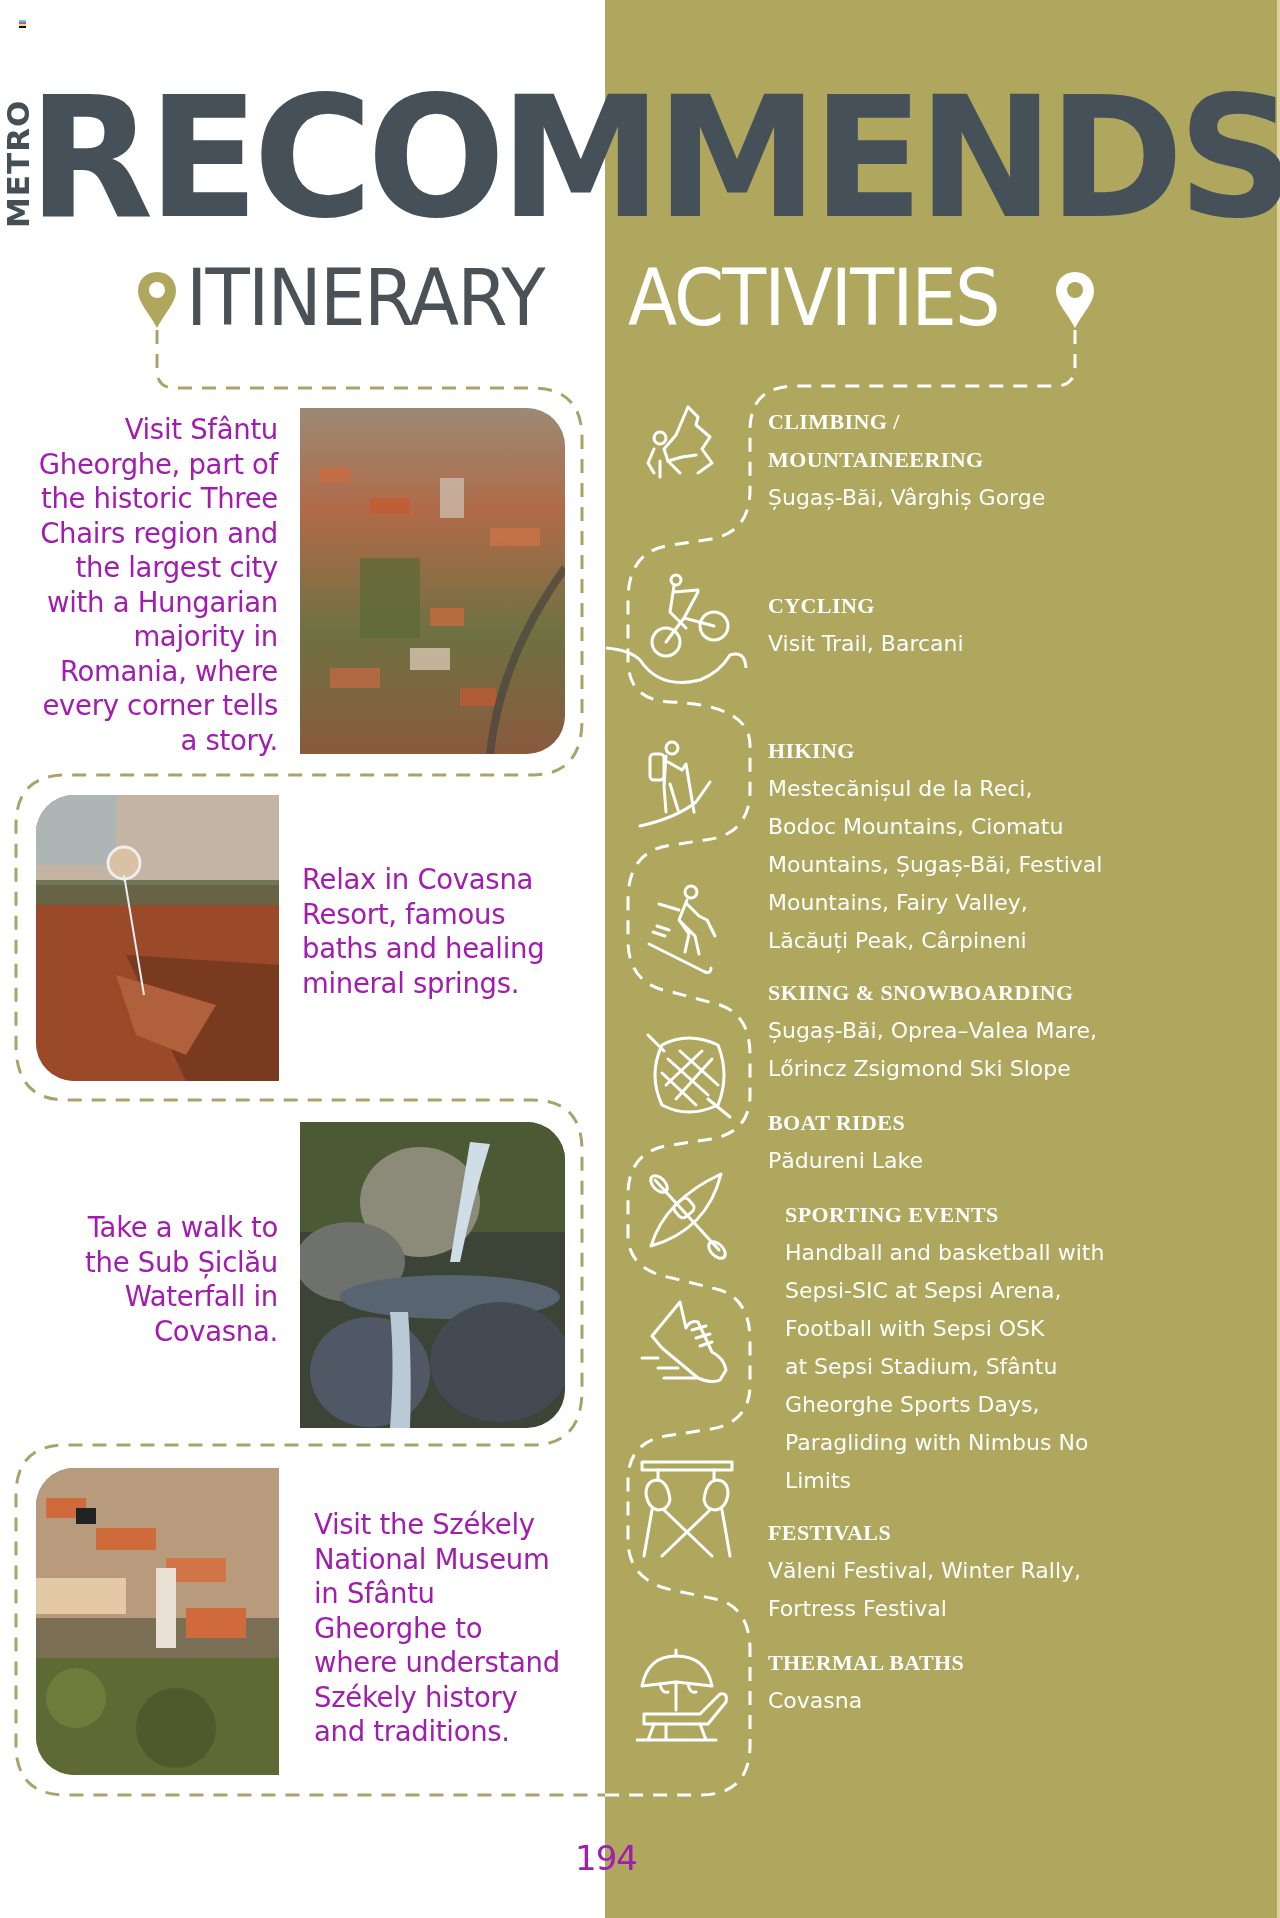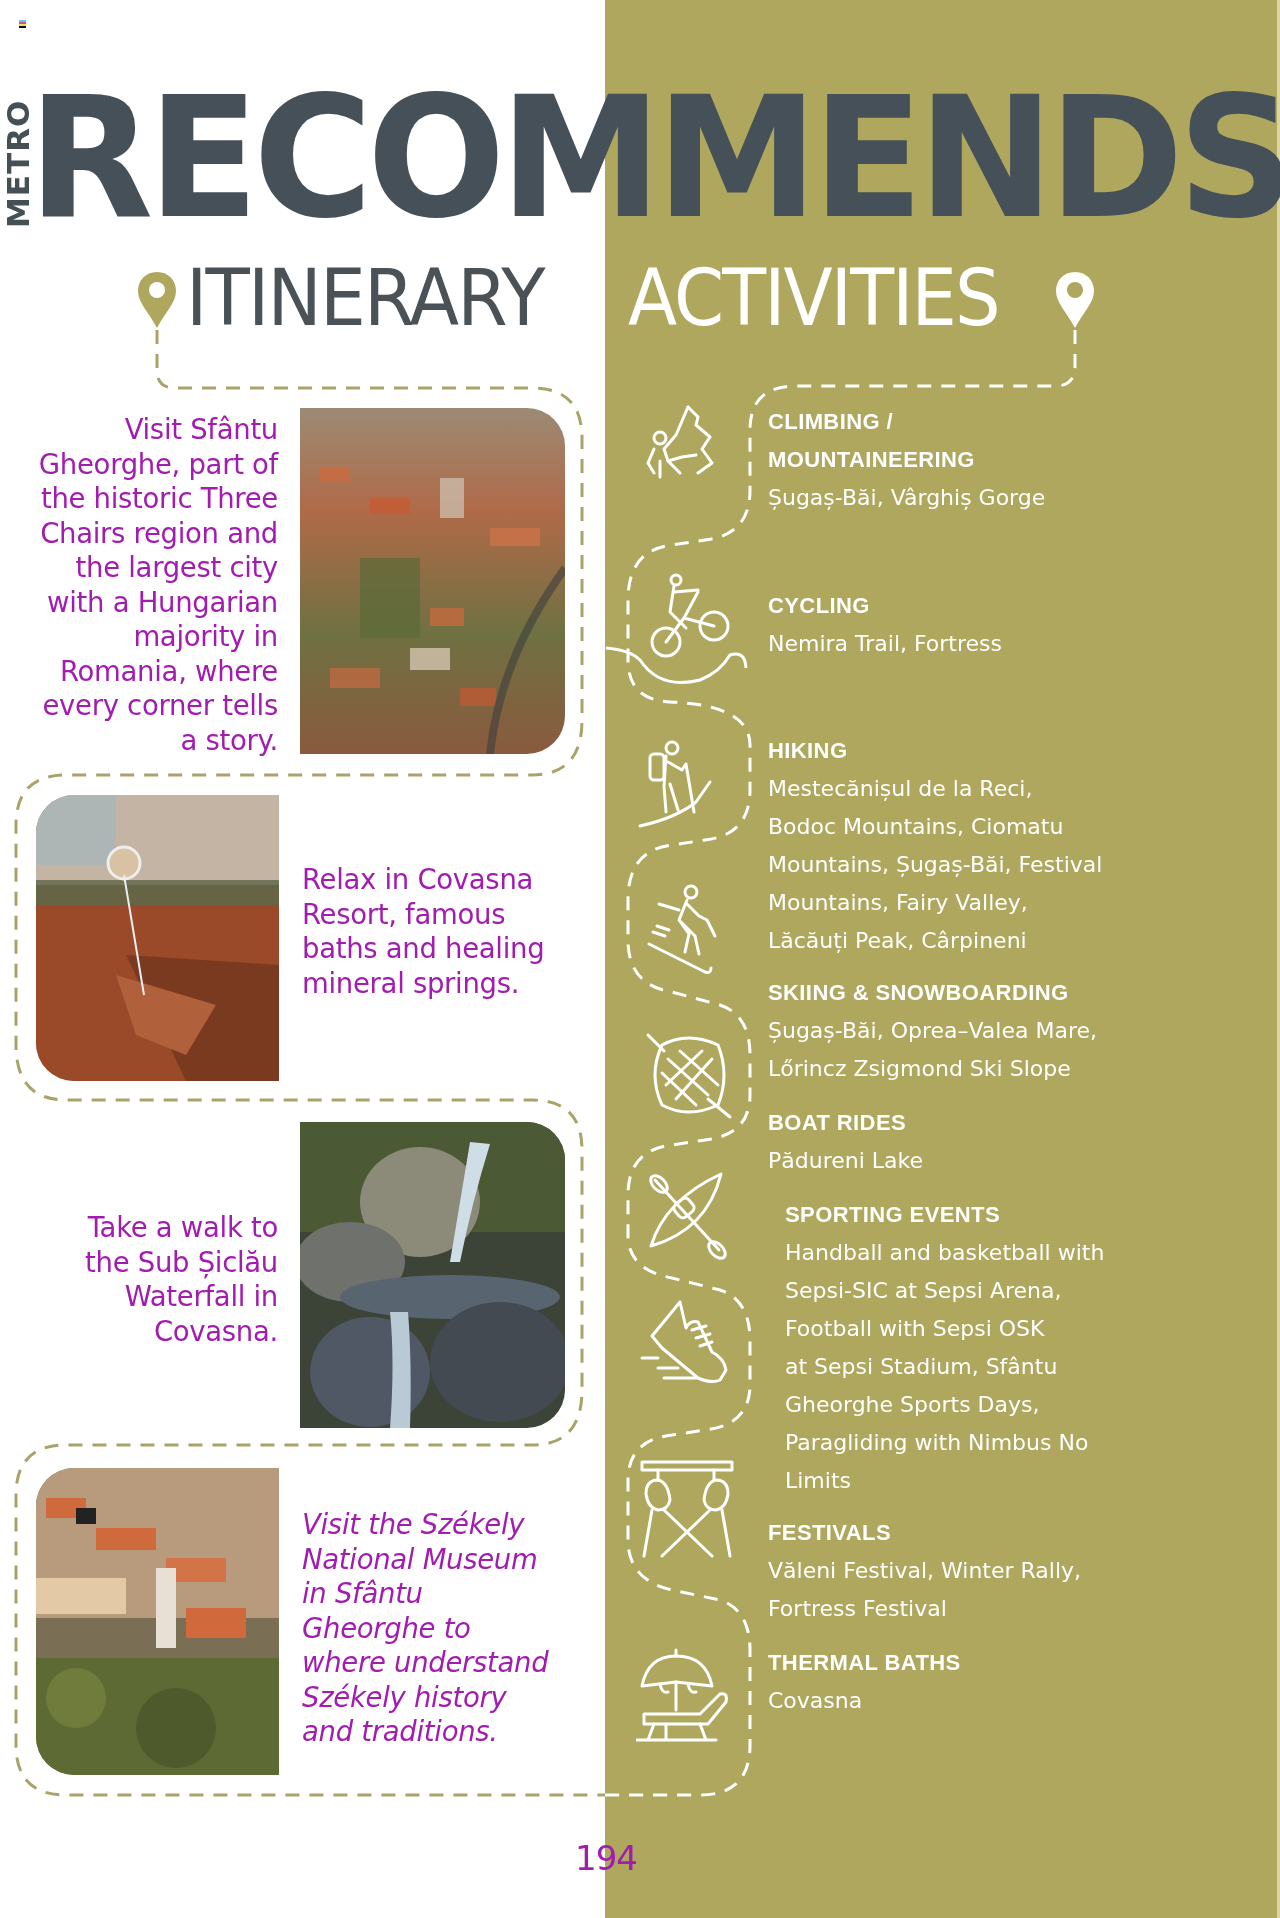--- a/index.html
+++ b/index.html
@@ -36,21 +36,21 @@
     .photo { position: absolute; overflow: hidden; }
     .photo-city { left: 300px; top: 408px; width: 265px; height: 346px; border-radius: 0 38px 38px 0; }
     .photo-spring { left: 36px; top: 795px; width: 243px; height: 286px; border-radius: 38px 0 0 38px; }
     .photo-waterfall { left: 300px; top: 1122px; width: 265px; height: 306px; border-radius: 0 38px 38px 0; }
     .photo-museum { left: 36px; top: 1468px; width: 243px; height: 307px; border-radius: 38px 0 0 38px; }
 
     .act-icon { position: absolute; width: 100px; height: 100px; }
     .act-icon svg { width: 100%; height: 100%; }
 
     .activity { position: absolute; left: 768px; width: 490px; color: #ffffff; }
-    .activity .act-title { font-family: Liberation Sans, sans-serif; font-weight: 700; font-size: 22px; line-height: 38px; letter-spacing: 0.4px; }
+    .activity .act-title { font-family: Liberation Serif, serif; font-weight: 700; font-size: 22px; line-height: 38px; letter-spacing: 0.4px; }
     .activity .act-places { font-family: "DejaVu Sans", sans-serif; font-size: 22px; line-height: 38px; }
     .activity .act-places span, .activity .act-title span { display: block; white-space: nowrap; }
 
     .page-number { position: absolute; left: 575px; top: 1838px; width: 60px; text-align: center;
       font-size: 34px; line-height: 40px; color: #a21caf; font-family: "DejaVu Sans", sans-serif; letter-spacing: -1px; }
   </style>
 </head>
 <body>
 
 <div class="olive-panel"></div>
@@ -175,21 +175,21 @@
     <rect x="40" y="40" width="20" height="16" fill="#222"></rect>
       <rect x="130" y="90" width="60" height="24" fill="#d27448"></rect>
     <rect x="0" y="110" width="90" height="36" fill="#e4c9a6"></rect>
       <rect x="150" y="140" width="60" height="30" fill="#d06a3c"></rect>
     <rect x="120" y="100" width="20" height="80" fill="#e8e0d4"></rect>
     <rect x="0" y="190" width="243" height="117" fill="#5e6a34"></rect>
     <circle cx="40" cy="230" r="30" fill="#6f7c3c"></circle>
       <circle cx="140" cy="260" r="40" fill="#4e5a2c"></circle>
   </svg>
 </div>
-<div class="itin-text" style="left:302px;top:1507px;width:300px;font-style:italic;">
+<div class="itin-text" style="left:314px;top:1507px;width:300px;">
   <span>Visit the Székely</span>
   <span>National Museum</span>
   <span>in Sfântu</span>
   <span>Gheorghe to</span>
   <span>where understand</span>
   <span>Székely history</span>
   <span>and traditions.</span>
 </div>
 
 <div class="act-icon" style="left:638px;top:405px;">
@@ -275,21 +275,21 @@
   <div class="act-places">
     <span>Șugaș-Băi, Vârghiș Gorge</span>
   </div>
 </div>
 
 <div class="activity" style="top:587px;">
   <div class="act-title">
     <span>CYCLING</span>
   </div>
   <div class="act-places">
-    <span>Nemira Trail, Fortress</span>
+    <span>Visit Trail, Barcani</span>
   </div>
 </div>
 
 <div class="activity" style="top:732px;">
   <div class="act-title">
     <span>HIKING</span>
   </div>
   <div class="act-places">
     <span>Mestecănișul de la Reci,</span>
     <span>Bodoc Mountains, Ciomatu</span>

